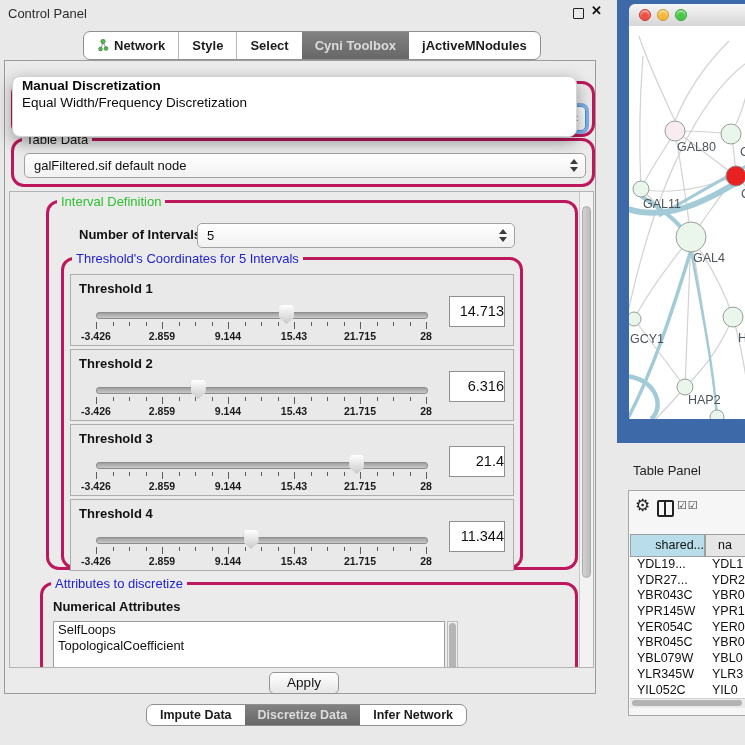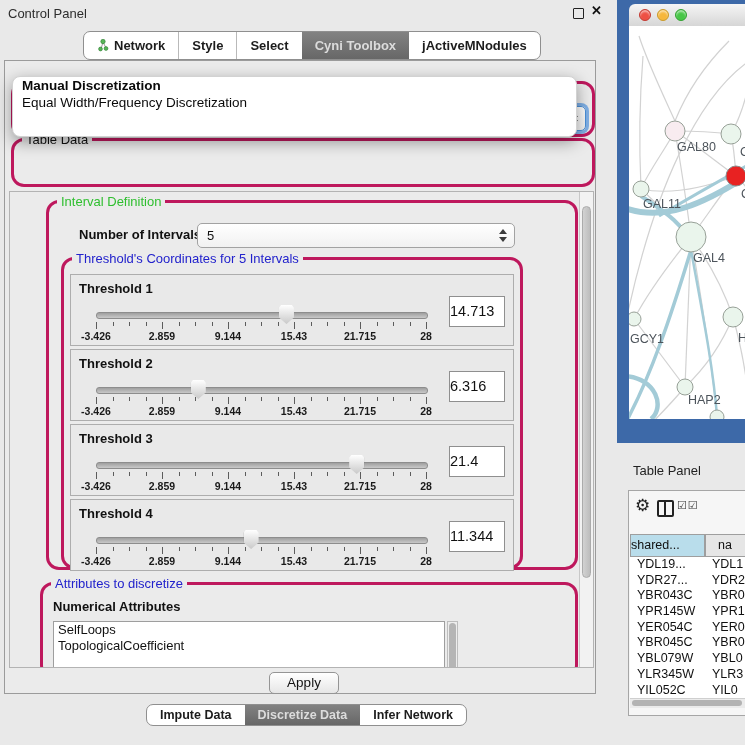--- a/index.html
+++ b/index.html
@@ -62,21 +62,21 @@
              background:linear-gradient(#9f9f9f,#c9c9c9);border:1px solid #8d8d8d}
   .thr-thumb{position:absolute;top:30px;width:15px;height:19px;
              background:linear-gradient(#ffffff,#c9c9c9);
              clip-path:polygon(50% 100%,0 66%,0 14%,14% 0,86% 0,100% 14%,100% 66%);
              filter:drop-shadow(0 0 1px #777)}
   .tick{position:absolute;top:47px;width:1px;background:#5c5c5c}
   .tick.major{height:7px}
   .tick.minor{height:4px}
   .tick-lab{position:absolute;top:55px;transform:translateX(-50%);font-size:10.5px;font-weight:bold;color:#1a1a1a;white-space:nowrap}
   .thr-value{position:absolute;right:8px;top:21px;width:56px;height:31px;background:#fff;border:1px solid #8f8f8f;
-             font-size:14.5px;text-align:left;line-height:29px;box-sizing:border-box}
+             font-size:14.5px;text-align:right;line-height:29px;box-sizing:border-box}
 
   
   #attr-list{position:absolute;left:10px;top:36px;width:392px;height:54px;background:#fff;border:1px solid #9e9e9e;
              box-sizing:border-box;overflow:hidden;font-size:13px}
   #attr-list .item{padding:1px 0 1px 4px;line-height:13.5px}
   #attr-sb{position:absolute;left:404px;top:36px;width:11px;height:54px;background:#ededed;border:1px solid #bdbdbd;box-sizing:border-box}
   #attr-sb .thumb{position:absolute;left:1px;right:1px;top:1px;bottom:1px;background:#b5b5b5;border-radius:4px}
 
   #apply-btn{left:264px;top:611px;width:70px;height:22px;background:linear-gradient(#ffffff,#e6e6e6);
              border:1px solid #959595;border-radius:5px;font-size:13.5px;text-align:center;line-height:20px;box-sizing:border-box}
@@ -94,21 +94,21 @@
 
   
   #tp-title{left:633px;top:463px;font-size:13px;color:#222}
   #tp-panel{left:628px;top:490px;width:117px;height:226px;background:#f6f6f6;border:1px solid #a6a6a6;
             border-right:none;box-sizing:border-box}
   #tp-gear{left:6px;top:6px;font-size:17px;color:#222;line-height:17px}
   #tp-colicon{left:28px;top:9px;width:13px;height:13px;border:2px solid #222;border-radius:2px}
   #tp-colicon:after{content:"";position:absolute;left:5px;top:0;bottom:0;width:2px;background:#222}
   #tp-checks{left:48px;top:8px;font-size:11px;letter-spacing:1px;color:#333}
   #tp-header{left:1px;top:43px;right:0;height:23px;display:flex;font-size:12.5px}
-  #tp-header .hc{box-sizing:border-box;border:1px solid #9e9e9e;border-right:none;line-height:21px;text-align:left}
+  #tp-header .hc{box-sizing:border-box;border:1px solid #9e9e9e;border-right:none;line-height:21px;text-align:right}
   #tp-header .hc1{width:75px;background:#b9ddeb;border-right:1px solid #9e9e9e}
   #tp-header .hc2{flex:1;background:#e6e6e6;text-align:left;padding-left:12px}
   #tp-rows{left:1px;top:66px;right:0;height:141px;overflow:hidden;background:#fff;font-size:12.5px}
   #tp-rows .trow{display:flex;height:15.7px;line-height:15.7px}
   #tp-rows .c1{width:68px;padding-left:7px}
   #tp-rows .c2{padding-left:7px;white-space:nowrap}
   #tp-hsb{left:1px;top:207px;right:0;height:9px;background:#ebebeb;border-top:1px solid #cfcfcf}
   #tp-hsb .thumb{position:absolute;left:2px;right:3px;top:1px;height:6px;background:#b3b3b3;border-radius:3px}
 
   svg text{font-family:"Liberation Sans",sans-serif}
@@ -154,20 +154,27 @@
     <div class="combo focus" style="left:10px;right:6px;top:22px">
       <span class="spin">
           <i class="u"></i>
           <i class="d"></i>
         </span>
     </div>
   </div>
 
   <div class="groupbox" style="left:6px;top:77px;width:584px;height:49px">
     <span class="group-label">Table Data</span>
+    <div class="combo" style="left:10px;right:6px;top:12px">
+      <span>galFiltered.sif default node</span>
+      <span class="spin">
+          <i class="u"></i>
+          <i class="d"></i>
+        </span>
+    </div>
   </div>
 
   <div class="abs" id="scrollpane">
 
     <div class="groupbox" style="left:36px;top:8px;width:532px;height:370px">
       <span class="group-label green">Interval Definition</span>
       <span class="bold-label" style="position:absolute;left:30px;top:24px">Number of Intervals</span>
       <div class="combo" style="left:148px;top:20px;width:318px">
         <span>5</span>
         <span class="spin">

